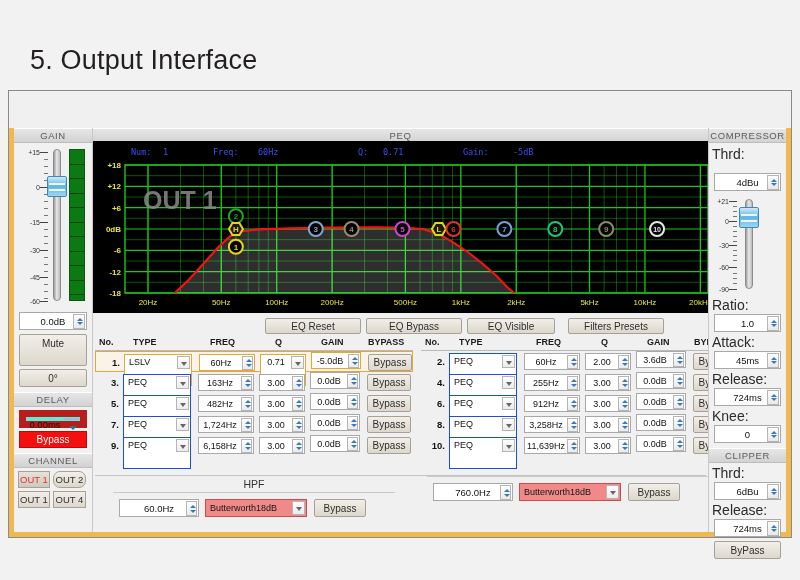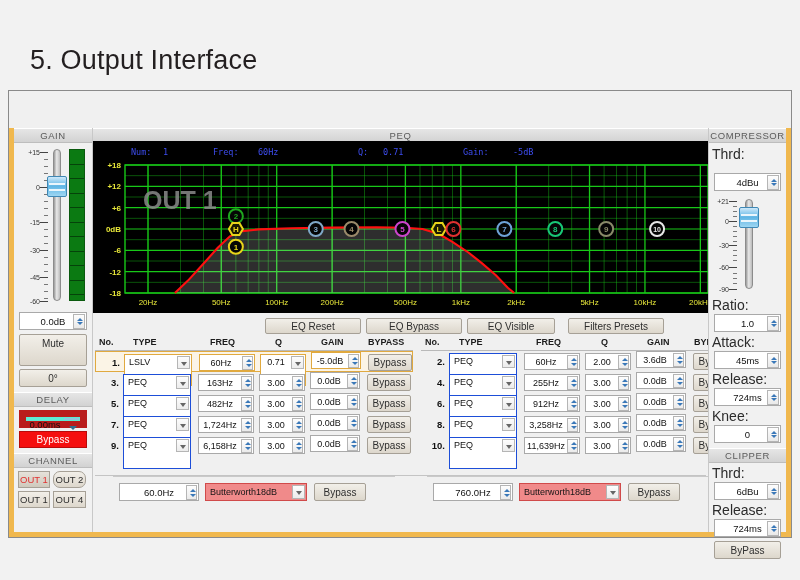--- a/index.html
+++ b/index.html
@@ -741,20 +741,21 @@
           <div class="sp"></div>
         </div>
       </div>
       <div class="btn3d byp">Bypass</div>
     </div>
           </div>
       </div>
 
       <div id="xover">
         <div class="xo" style="left:4px;">
+          <div class="cap">HPF</div>
           <div class="rule"></div>
           <div class="row">
             <div class="numbox">
               <span>60.0Hz</span>
               <div class="sp"></div>
             </div>
             <div class="typecb">
               <span class="vv">Butterworth18dB</span>
               <div class="ar"></div>
             </div>

